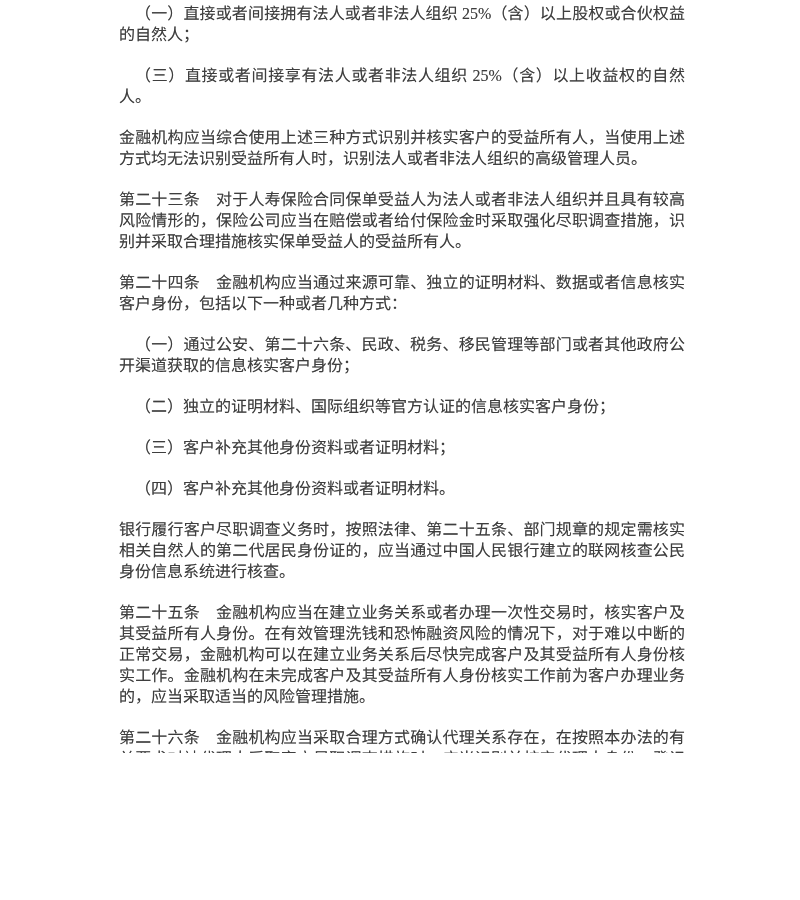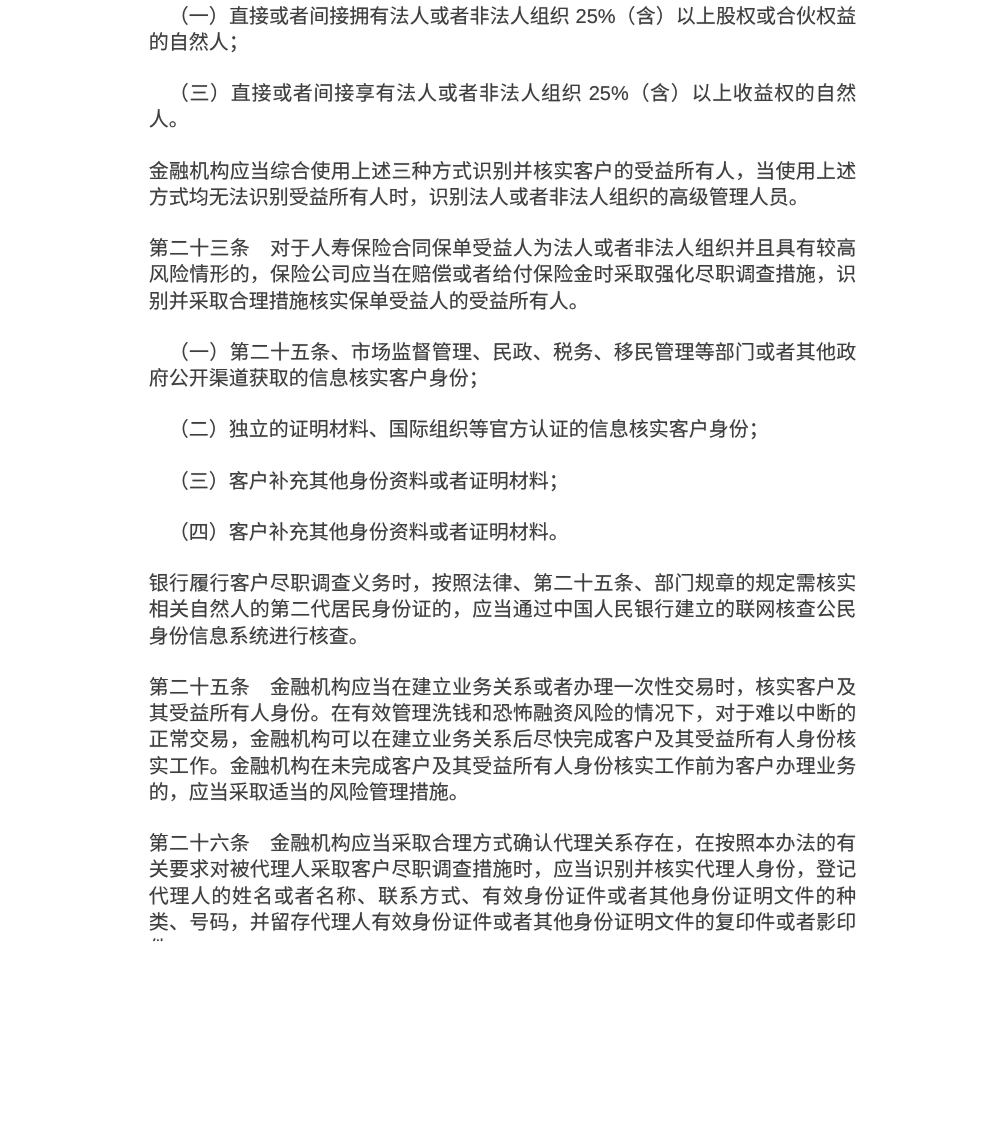--- a/index.html
+++ b/index.html
@@ -6,21 +6,21 @@
     margin: 0;
     padding: 0;
     background: #ffffff;
   }
   .page {
     position: relative;
     width: 800px;
     height: 753px;
     background: #ffffff;
     overflow: hidden;
-    font-family: Liberation Sans, sans-serif;
+    font-family: Liberation Serif, serif;
   }
   .content {
     position: absolute;
     top: 3px;
     left: 119px;
     width: 566px;
   }
   .content p {
     margin: 0 0 20px 0;
     font-size: 16px;
@@ -41,21 +41,22 @@
 </style>
 </head>
 <body>
 
 <div class="page">
   <div class="content">
     <p class="item">（一）直接或者间接拥有法人或者非法人组织 25%（含）以上股权或合伙权益的自然人；</p>
     <p class="item">（三）直接或者间接享有法人或者非法人组织 25%（含）以上收益权的自然人。</p>
     <p class="body">金融机构应当综合使用上述三种方式识别并核实客户的受益所有人，当使用上述方式均无法识别受益所有人时，识别法人或者非法人组织的高级管理人员。</p>
     <p class="article">第二十三条　对于人寿保险合同保单受益人为法人或者非法人组织并且具有较高风险情形的，保险公司应当在赔偿或者给付保险金时采取强化尽职调查措施，识别并采取合理措施核实保单受益人的受益所有人。</p>
-    <p class="item">（一）第二十五条、市场监督管理、民政、税务、移民管理等部门或者其他政府公开渠道获取的信息核实客户身份；</p>
+    <p class="article">第二十四条　金融机构应当通过来源可靠、独立的证明材料、数据或者信息核实客户身份，包括以下一种或者几种方式：</p>
+    <p class="item">（一）通过公安、第二十六条、民政、税务、移民管理等部门或者其他政府公开渠道获取的信息核实客户身份；</p>
     <p class="item">（二）独立的证明材料、国际组织等官方认证的信息核实客户身份；</p>
     <p class="item">（三）客户补充其他身份资料或者证明材料；</p>
     <p class="item">（四）客户补充其他身份资料或者证明材料。</p>
     <p class="body">银行履行客户尽职调查义务时，按照法律、第二十五条、部门规章的规定需核实相关自然人的第二代居民身份证的，应当通过中国人民银行建立的联网核查公民身份信息系统进行核查。</p>
     <p class="article">第二十五条　金融机构应当在建立业务关系或者办理一次性交易时，核实客户及其受益所有人身份。在有效管理洗钱和恐怖融资风险的情况下，对于难以中断的正常交易，金融机构可以在建立业务关系后尽快完成客户及其受益所有人身份核实工作。金融机构在未完成客户及其受益所有人身份核实工作前为客户办理业务的，应当采取适当的风险管理措施。</p>
     <p class="article">第二十六条　金融机构应当采取合理方式确认代理关系存在，在按照本办法的有关要求对被代理人采取客户尽职调查措施时，应当识别并核实代理人身份，登记代理人的姓名或者名称、联系方式、有效身份证件或者其他身份证明文件的种类、号码，并留存代理人有效身份证件或者其他身份证明文件的复印件或者影印件。</p>
   </div>
 </div>
 
 </body></html>

